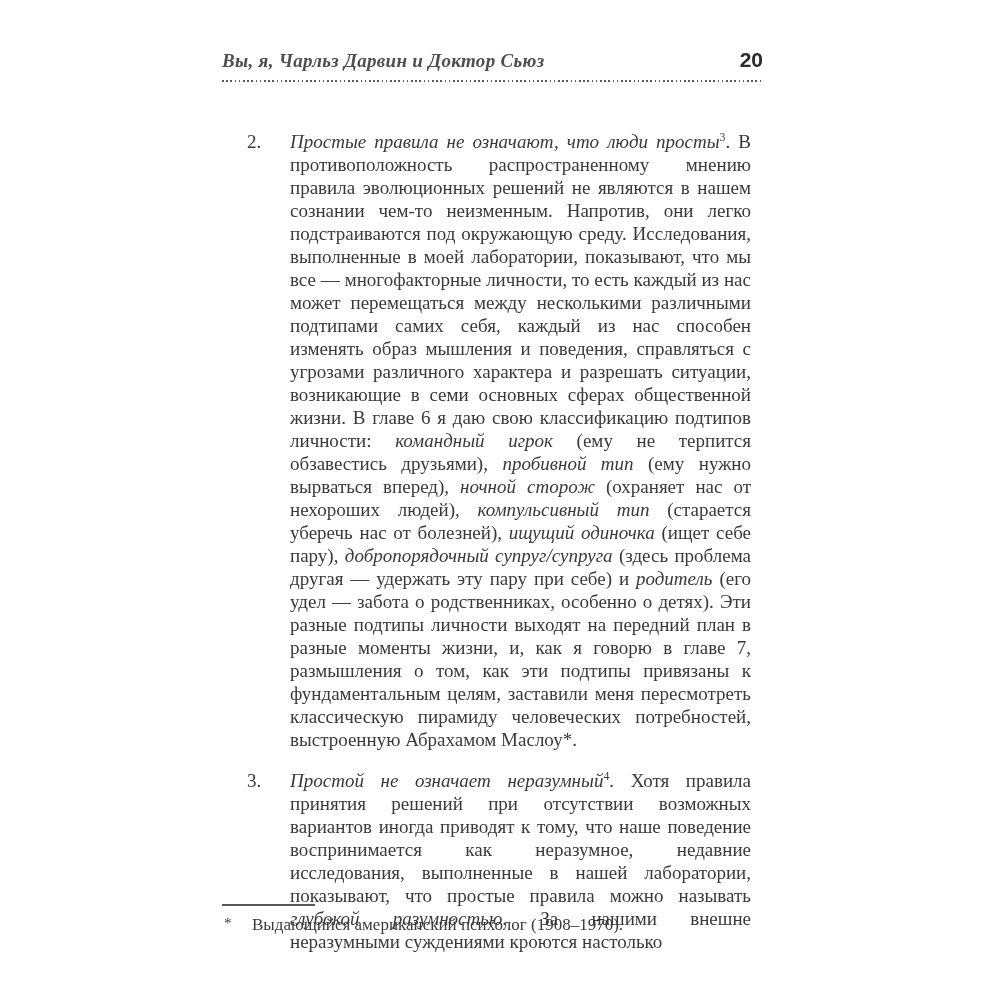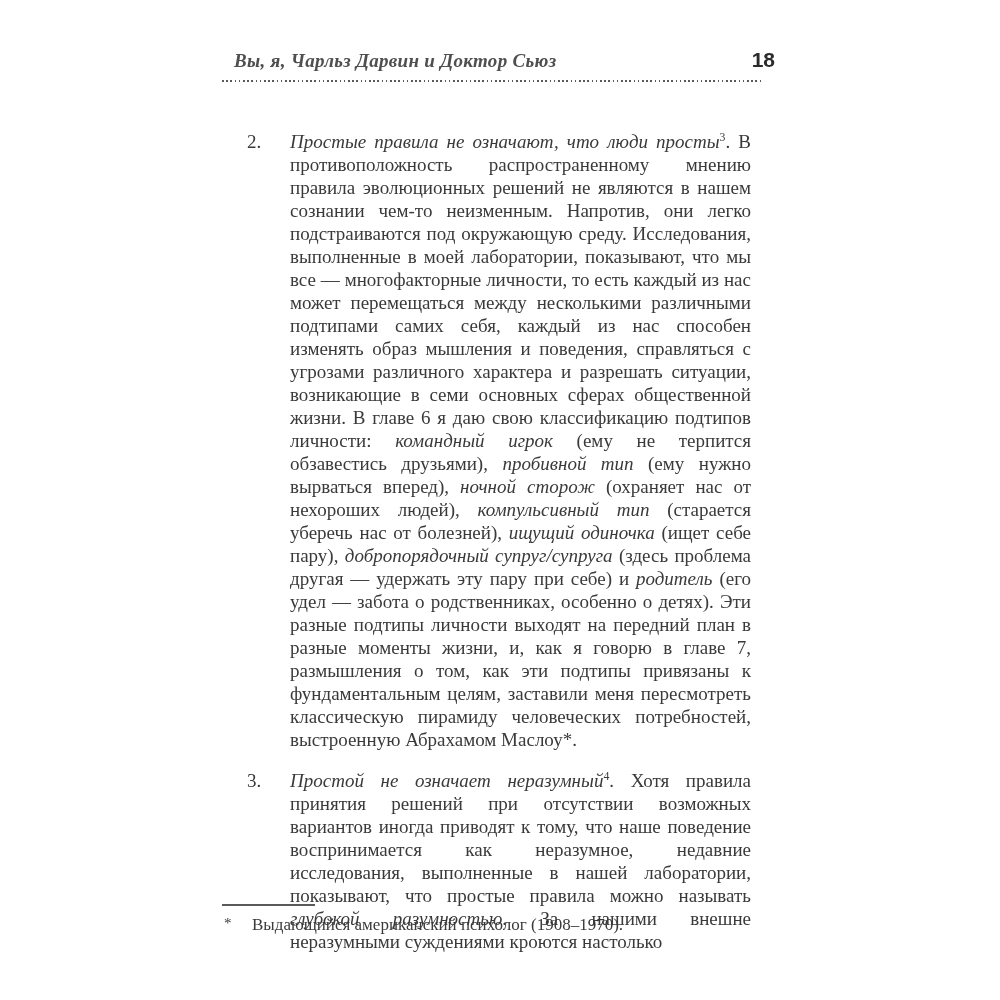--- a/index.html
+++ b/index.html
@@ -17,21 +17,20 @@
   }
   
   .running-header {
     position: absolute;
     left: 222px;
     top: 48px;
     width: 541px;
     display: flex;
     justify-content: space-between;
     align-items: baseline;
-    margin-left: 12px;
   }
   .running-title {
     font-style: italic;
     font-weight: bold;
     font-size: 19px;
     color: #4f4f4f;
     letter-spacing: 0.3px;
   }
   .page-number {
     font-family: "Liberation Sans", sans-serif;
@@ -111,21 +110,21 @@
     font-size: 15px;
   }
 </style>
 </head>
 <body>
 
 <div class="page">
 
   <div class="running-header">
     <span class="running-title">Вы, я, Чарльз Дарвин и Доктор Сьюз</span>
-    <span class="page-number">18</span>
+    <span class="page-number">20</span>
   </div>
 
   <div class="header-rule"></div>
 
   <div class="body-text">
     <ol class="numbered-list">
       <li class="list-item">
         <span class="item-number">2.</span>
         <p class="item-text"><i>Простые правила не означают, что люди просты</i><sup>3</sup><span>. В противоположность распространенному мнению правила эволюционных решений не являются в нашем сознании чем-то неизменным. Напротив, они легко подстраиваются под окружающую среду. Исследования, выполненные в моей лаборатории, показывают, что мы все — многофакторные личности, то есть каждый из нас может перемещаться между несколькими различными подтипами самих себя, каждый из нас способен изменять образ мышления и поведения, справляться с угрозами различного характера и разрешать ситуации, возникающие в семи основных сферах общественной жизни. В главе 6 я даю свою классификацию подтипов личности: </span><i>командный игрок</i><span> (ему не терпится обзавестись друзьями), </span><i>пробивной тип</i><span> (ему нужно вырваться вперед), </span><i>ночной сторож</i><span> (охраняет нас от нехороших людей), </span><i>компульсивный тип</i><span> (старается уберечь нас от болезней), </span><i>ищущий одиночка</i><span> (ищет себе пару), </span><i>добропорядочный супруг/супруга</i><span> (здесь проблема другая — удержать эту пару при себе) и </span><i>родитель</i><span> (его удел — забота о родственниках, особенно о детях). Эти разные подтипы личности выходят на передний план в разные моменты жизни, и, как я говорю в главе 7, размышления о том, как эти подтипы привязаны к фундаментальным целям, заставили меня пересмотреть классическую пирамиду человеческих потребностей, выстроенную Абрахамом Маслоу*.</span></p>
       </li>

